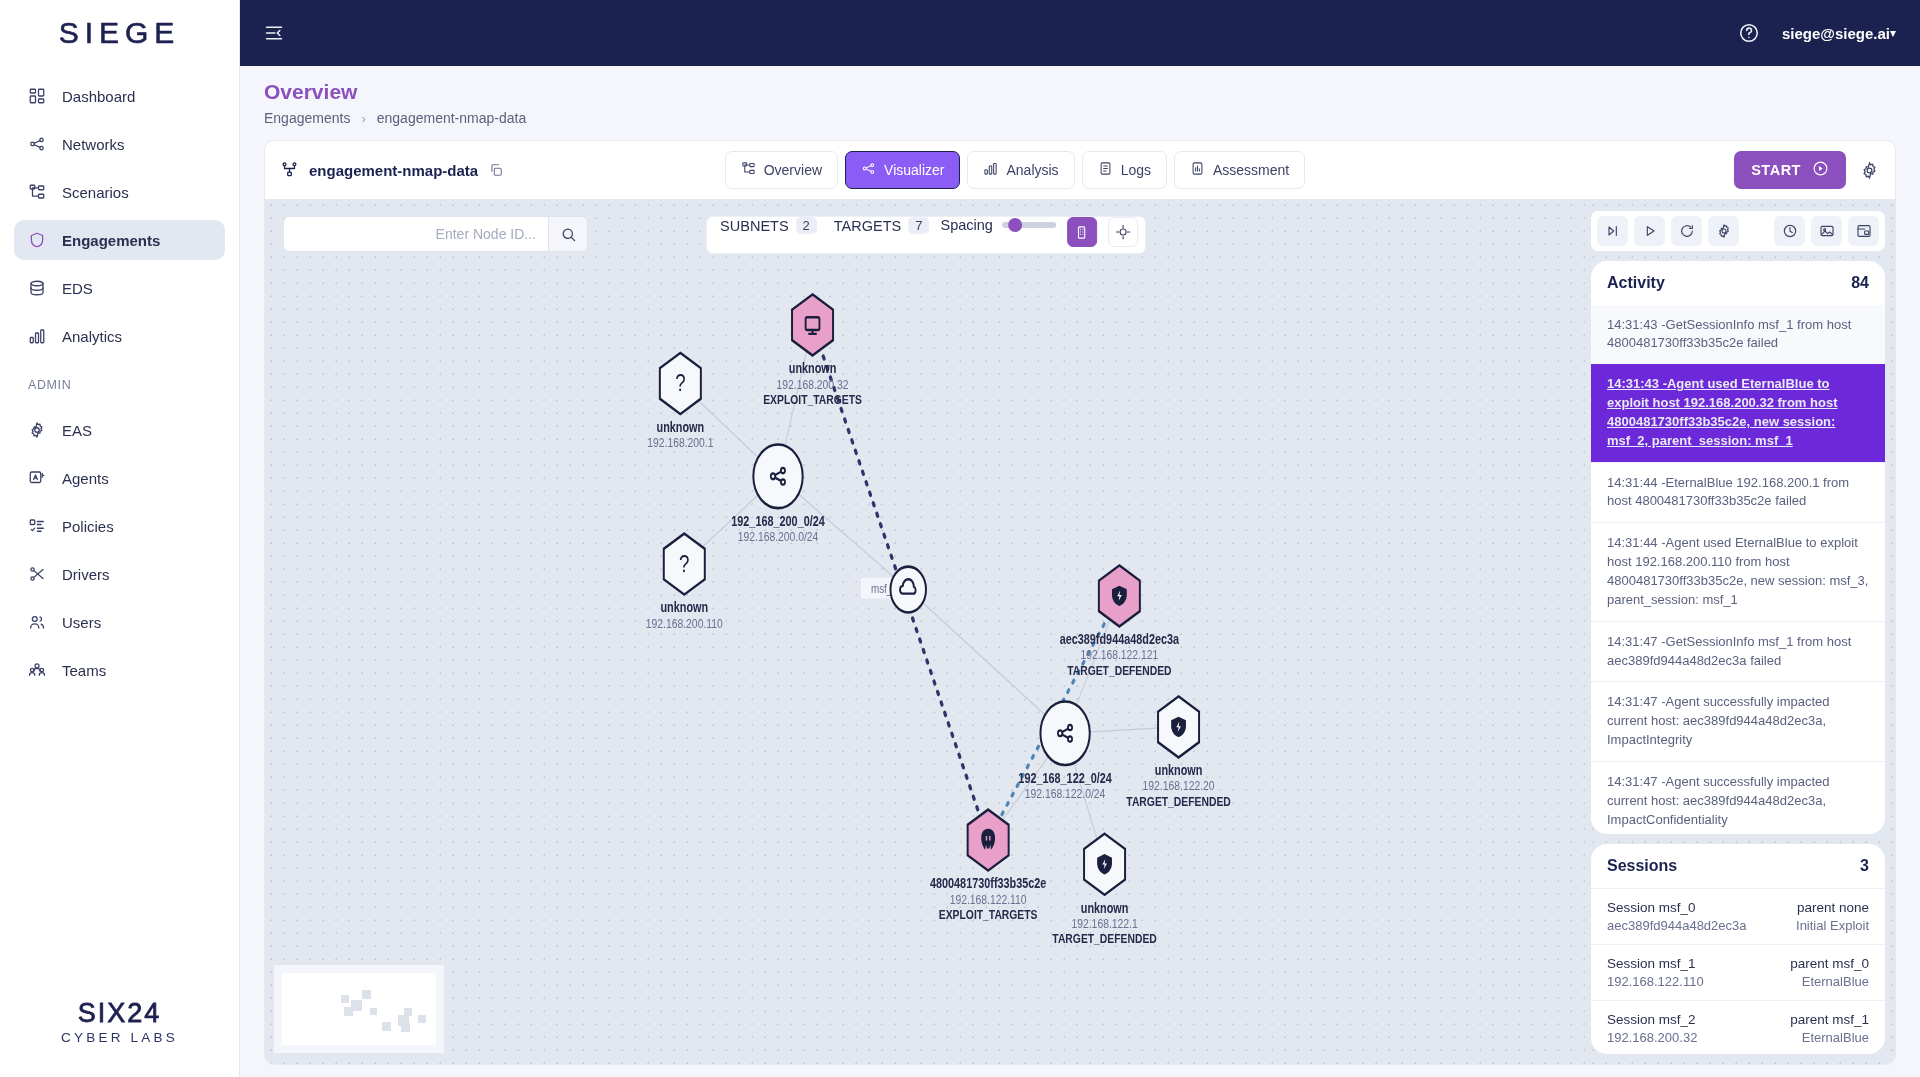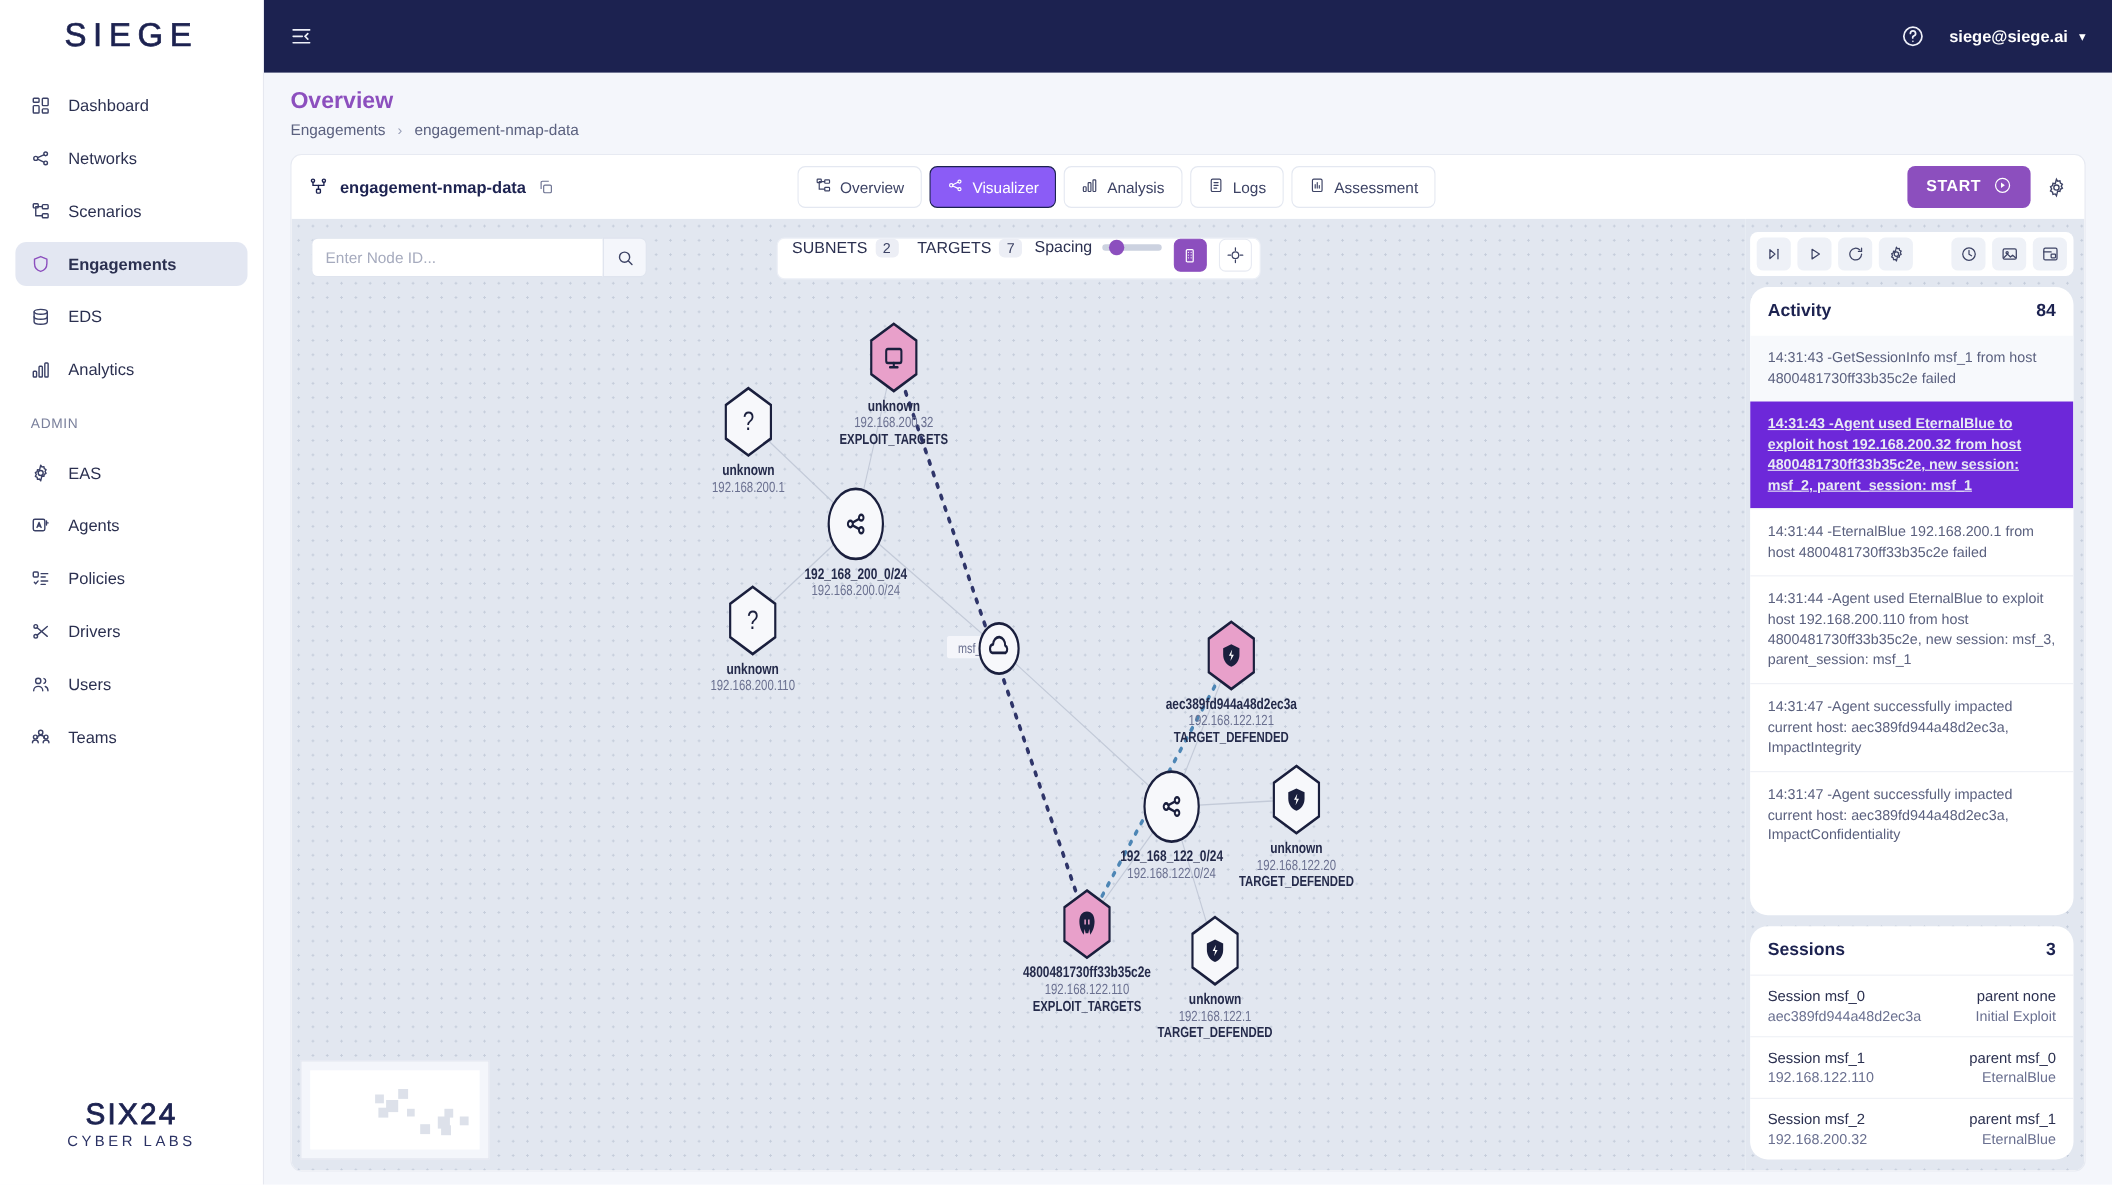--- a/index.html
+++ b/index.html
@@ -50,21 +50,21 @@
   
   .main { flex: 1; height: 1077px; display: flex; flex-direction: column; background: #f4f6fb; min-width: 0; }
   .topbar {
     height: 66px; background: #1c2250; display: flex; align-items: center;
     padding: 0 24px; justify-content: space-between; flex: 0 0 66px;
   }
   .topbar .left { display: flex; align-items: center; }
   .collapse-btn { color: #eef0f8; cursor: pointer; display: flex; }
   .topbar .right { display: flex; align-items: center; gap: 22px; }
   .help-icon { color: #eef0f8; cursor: pointer; display: flex; }
-  .user { color: #fff; font-size: 15px; font-weight: bold; display: flex; align-items: center; gap: 10px; cursor: pointer; }
+  .user { color: #fff; font-size: 15px; font-weight: bold; display: flex; align-items: center; cursor: pointer; }
   .caret { font-size: 12px; font-weight: normal; }
 
   .content { flex: 1; padding: 14px 24px 0 24px; display: flex; flex-direction: column; min-height: 0; }
   .page-title { font-size: 21px; font-weight: bold; color: #8c4fbe; margin-bottom: 6px; }
   .breadcrumb { font-size: 14px; color: #5b617f; display: flex; align-items: center; gap: 11px; margin-bottom: 14px; }
   .breadcrumb .sep { color: #9aa0b8; font-size: 13px; }
   .breadcrumb .crumb { cursor: pointer; }
 
   .card {
     background: #fff; border-radius: 10px; border: 1px solid #e7eaf2;
@@ -99,21 +99,21 @@
     flex: 1; position: relative; min-width: 0;
     background-color: #e2e7f0;
     background-image: radial-gradient(#c5cddb 1px, transparent 1px);
     background-size: 13px 13px;
     overflow: hidden;
   }
   .search-box { position: absolute; left: 18px; top: 17px; display: flex; z-index: 5; }
   .search-input {
     width: 265px; height: 36px; border: 1px solid #dfe4ee; border-right: none;
     border-radius: 6px 0 0 6px; background: #fff; padding: 0 12px;
-    font-size: 14px; color: #be185d; outline: none; font-family: "Liberation Sans", sans-serif;
+    font-size: 14px; color: #be185d; outline: none; font-family: "Liberation Sans", sans-serif; text-align: right;
   }
   .search-input::placeholder { color: #a6abbe; }
   .search-btn {
     width: 40px; height: 36px; border: 1px solid #dfe4ee; border-radius: 0 6px 6px 0;
     background: #f4f6fb; display: flex; align-items: center; justify-content: center;
     cursor: pointer; color: #3d4365;
   }
   .graph-toolbar {
     position: absolute; left: 50%; transform: translateX(-50%); top: 17px; z-index: 5;
     background: #fff; border-radius: 7px; height: 38px; display: flex; align-items: flex-start;
@@ -658,20 +658,21 @@
           <div class="panel activity">
             <div class="panel-head">
               <span>Activity</span>
               <span>84</span>
             </div>
             <div class="panel-body" id="activity-list">
                 <div class="act-item first"><span>14:31:43 -GetSessionInfo msf_1 from host 4800481730ff33b35c2e failed</span></div>
                 <div class="act-item sel"><span>14:31:43 -Agent used EternalBlue to exploit host 192.168.200.32 from host 4800481730ff33b35c2e, new session: msf_2, parent_session: msf_1</span></div>
                 <div class="act-item"><span>14:31:44 -EternalBlue 192.168.200.1 from host 4800481730ff33b35c2e failed</span></div>
                 <div class="act-item"><span>14:31:44 -Agent used EternalBlue to exploit host 192.168.200.110 from host 4800481730ff33b35c2e, new session: msf_3, parent_session: msf_1</span></div>
+                <div class="act-item"><span>14:31:47 -GetSessionInfo msf_1 from host aec389fd944a48d2ec3a failed</span></div>
                 <div class="act-item"><span>14:31:47 -Agent successfully impacted current host: aec389fd944a48d2ec3a, ImpactIntegrity</span></div>
                 <div class="act-item"><span>14:31:47 -Agent successfully impacted current host: aec389fd944a48d2ec3a, ImpactConfidentiality</span></div>
               </div>
           </div>
 
           <div class="panel">
             <div class="panel-head">
               <span>Sessions</span>
               <span>3</span>
             </div>

